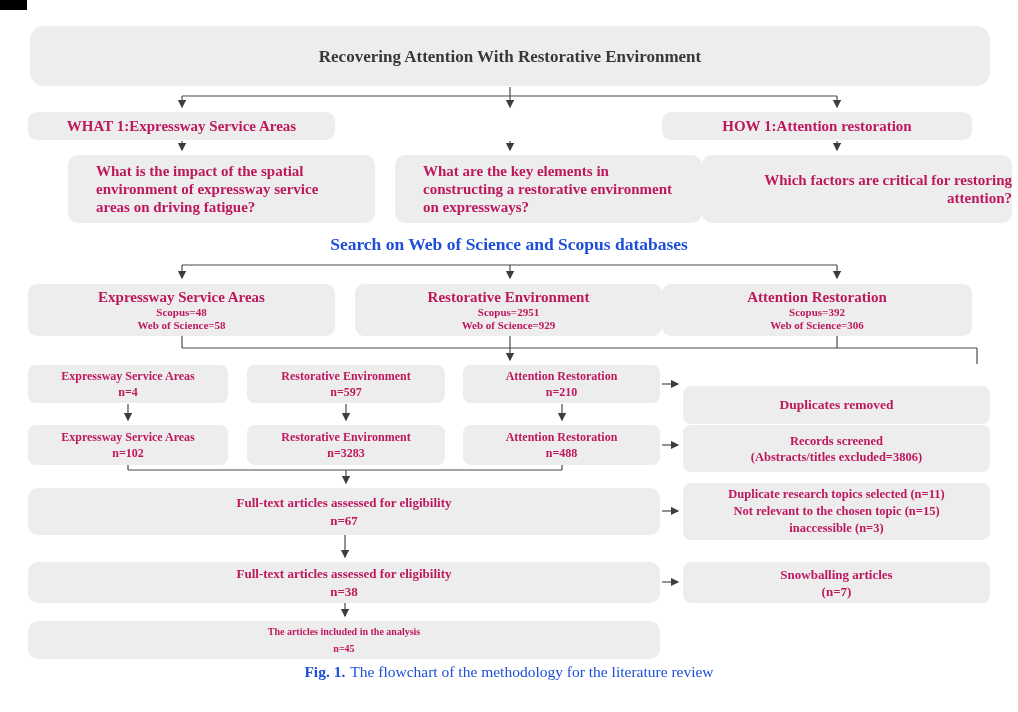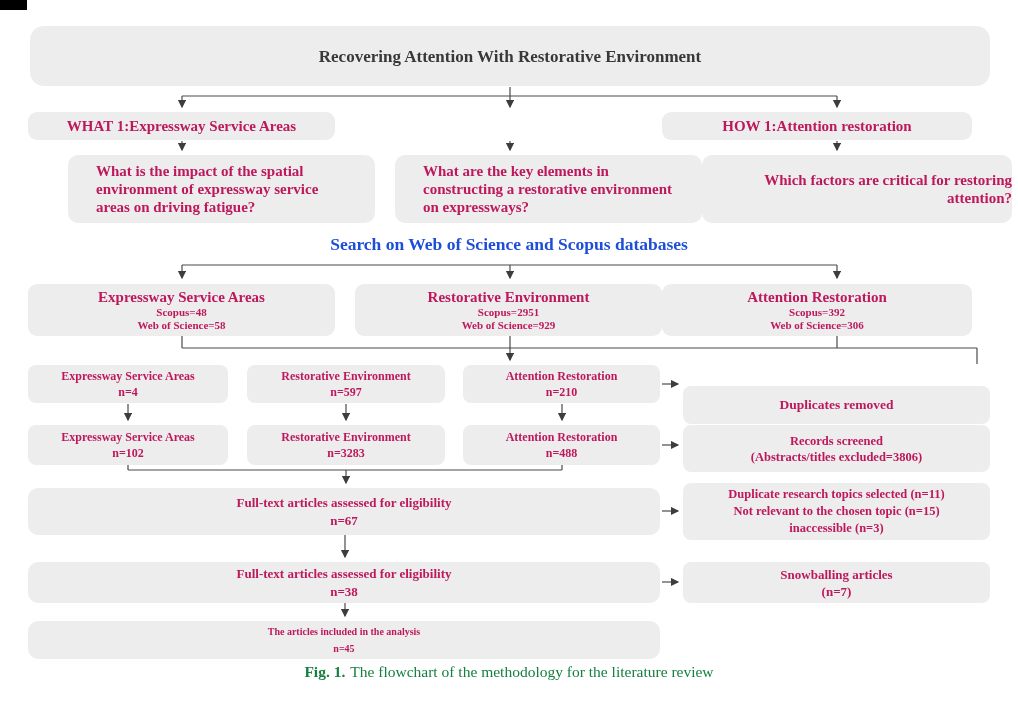--- a/index.html
+++ b/index.html
@@ -40,21 +40,21 @@
   #note-screen{top:425px;height:47px;font-size:12.5px;font-weight:600;line-height:16px;}
   #note-excl{top:483px;height:57px;font-size:12.5px;font-weight:600;line-height:17px;align-items:center;}
   #note-snow{top:562px;height:41px;font-size:13px;font-weight:600;line-height:17px;}
 
   .wide{left:28px;width:632px;border-radius:10px;font-size:13px;font-weight:600;line-height:18px;}
   #ft67{top:488px;height:47px;}
   #ft38{top:562px;height:41px;}
   #final-box{top:621px;height:38px;font-size:10px;line-height:17px;}
 
   #caption{position:absolute;left:0;top:663px;width:1018px;text-align:center;
-           font-size:15.5px;color:#15803d;}
+           font-size:15.5px;color:#1d4ed8;}
   #caption .cap-label{font-weight:700;}
   #caption .cap-text{font-weight:400;margin-left:5px;}
 </style>
 </head>
 <body>
 
 <div class="canvas">
 
   <div class="artifact"></div>
 

